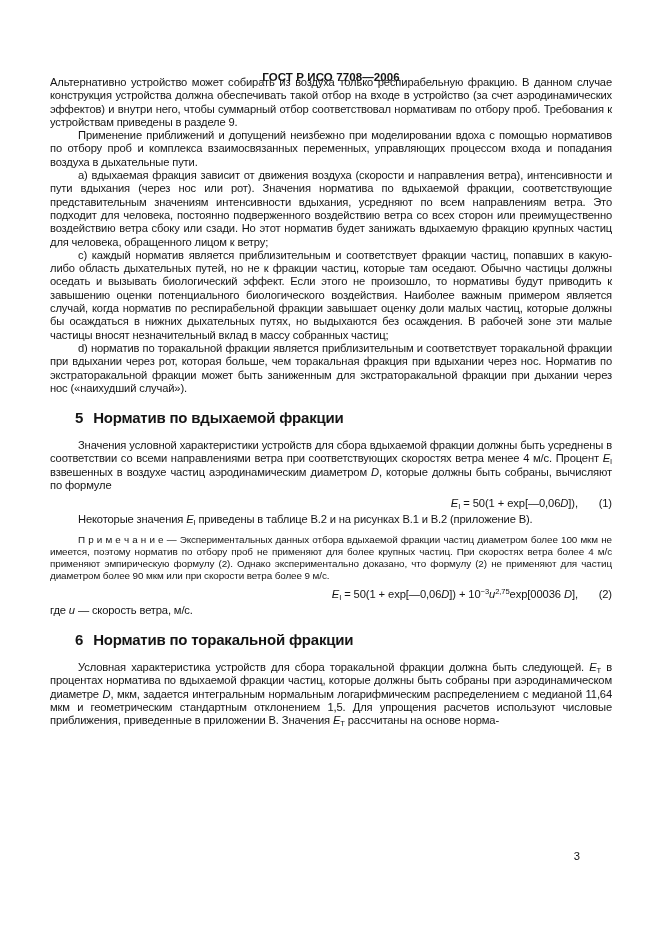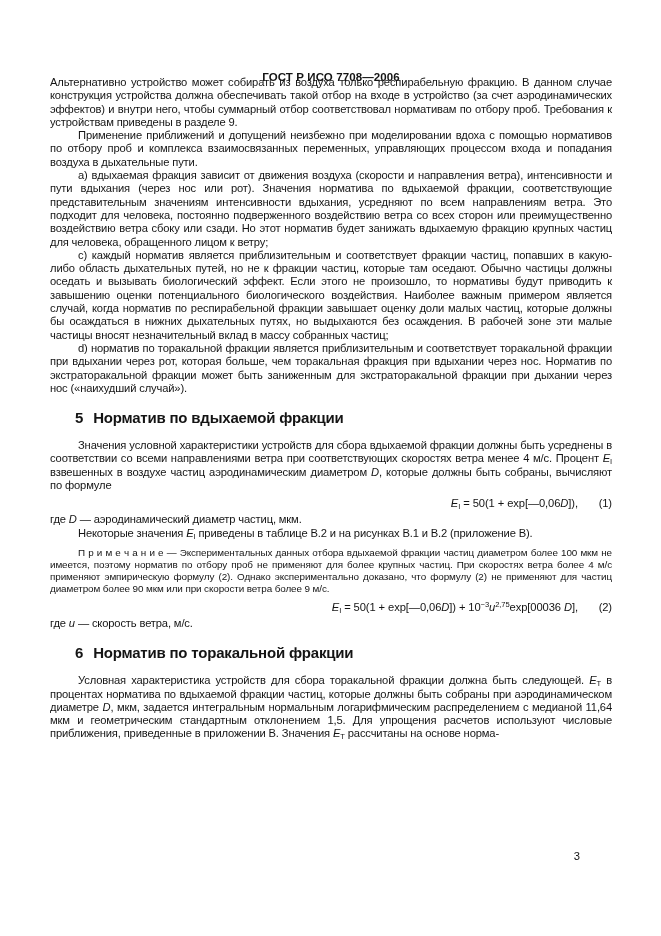--- a/index.html
+++ b/index.html
@@ -71,21 +71,20 @@
       <span class="h-num">5</span><span>Норматив по вдыхаемой фракции</span>
     </h2>
 
     <p class="body"><span>Значения условной характеристики устройств для сбора вдыхаемой фракции должны быть усреднены в соответствии со всеми направлениями ветра при соответствующих скоростях ветра менее 4 м/с. Процент </span><span class="it">E</span><sub>I</sub><span> взвешенных в воздухе частиц аэродинамическим диаметром </span><span class="it">D</span><span>, которые должны быть собраны, вычисляют по формуле</span></p>
 
     <div class="formula-row">
       <span class="formula-expr"><span class="it">E</span><sub>I</sub><span> = 50(1 + exp[—0,06</span><span class="it">D</span><span>]),</span></span>
       <span class="formula-num">(1)</span>
     </div>
 
-    <p class="body no-indent"><span>где </span><span class="it">D</span><span> — аэродинамический диаметр частиц, мкм.</span></p>
     <p class="body"><span>Некоторые значения </span><span class="it">E</span><sub>I</sub><span> приведены в таблице В.2 и на рисунках В.1 и В.2 (приложение В).</span></p>
 
     <p class="note">П р и м е ч а н и е — Экспериментальных данных отбора вдыхаемой фракции частиц диаметром более 100 мкм не имеется, поэтому норматив по отбору проб не применяют для более крупных частиц. При скоростях ветра более 4 м/с применяют эмпирическую формулу (2). Однако экспериментально доказано, что формулу (2) не применяют для частиц диаметром более 90 мкм или при скорости ветра более 9 м/с.</p>
 
     <div class="formula-row">
       <span class="formula-expr"><span class="it">E</span><sub>I</sub><span> = 50(1 + exp[—0,06</span><span class="it">D</span><span>]) + 10</span><sup>−3</sup><span class="it">u</span><sup>2,75</sup><span>exp[00036 </span><span class="it">D</span><span>],</span></span>
       <span class="formula-num">(2)</span>
     </div>
 
     <p class="body no-indent"><span>где </span><span class="it">u</span><span> — скорость ветра, м/с.</span></p>

